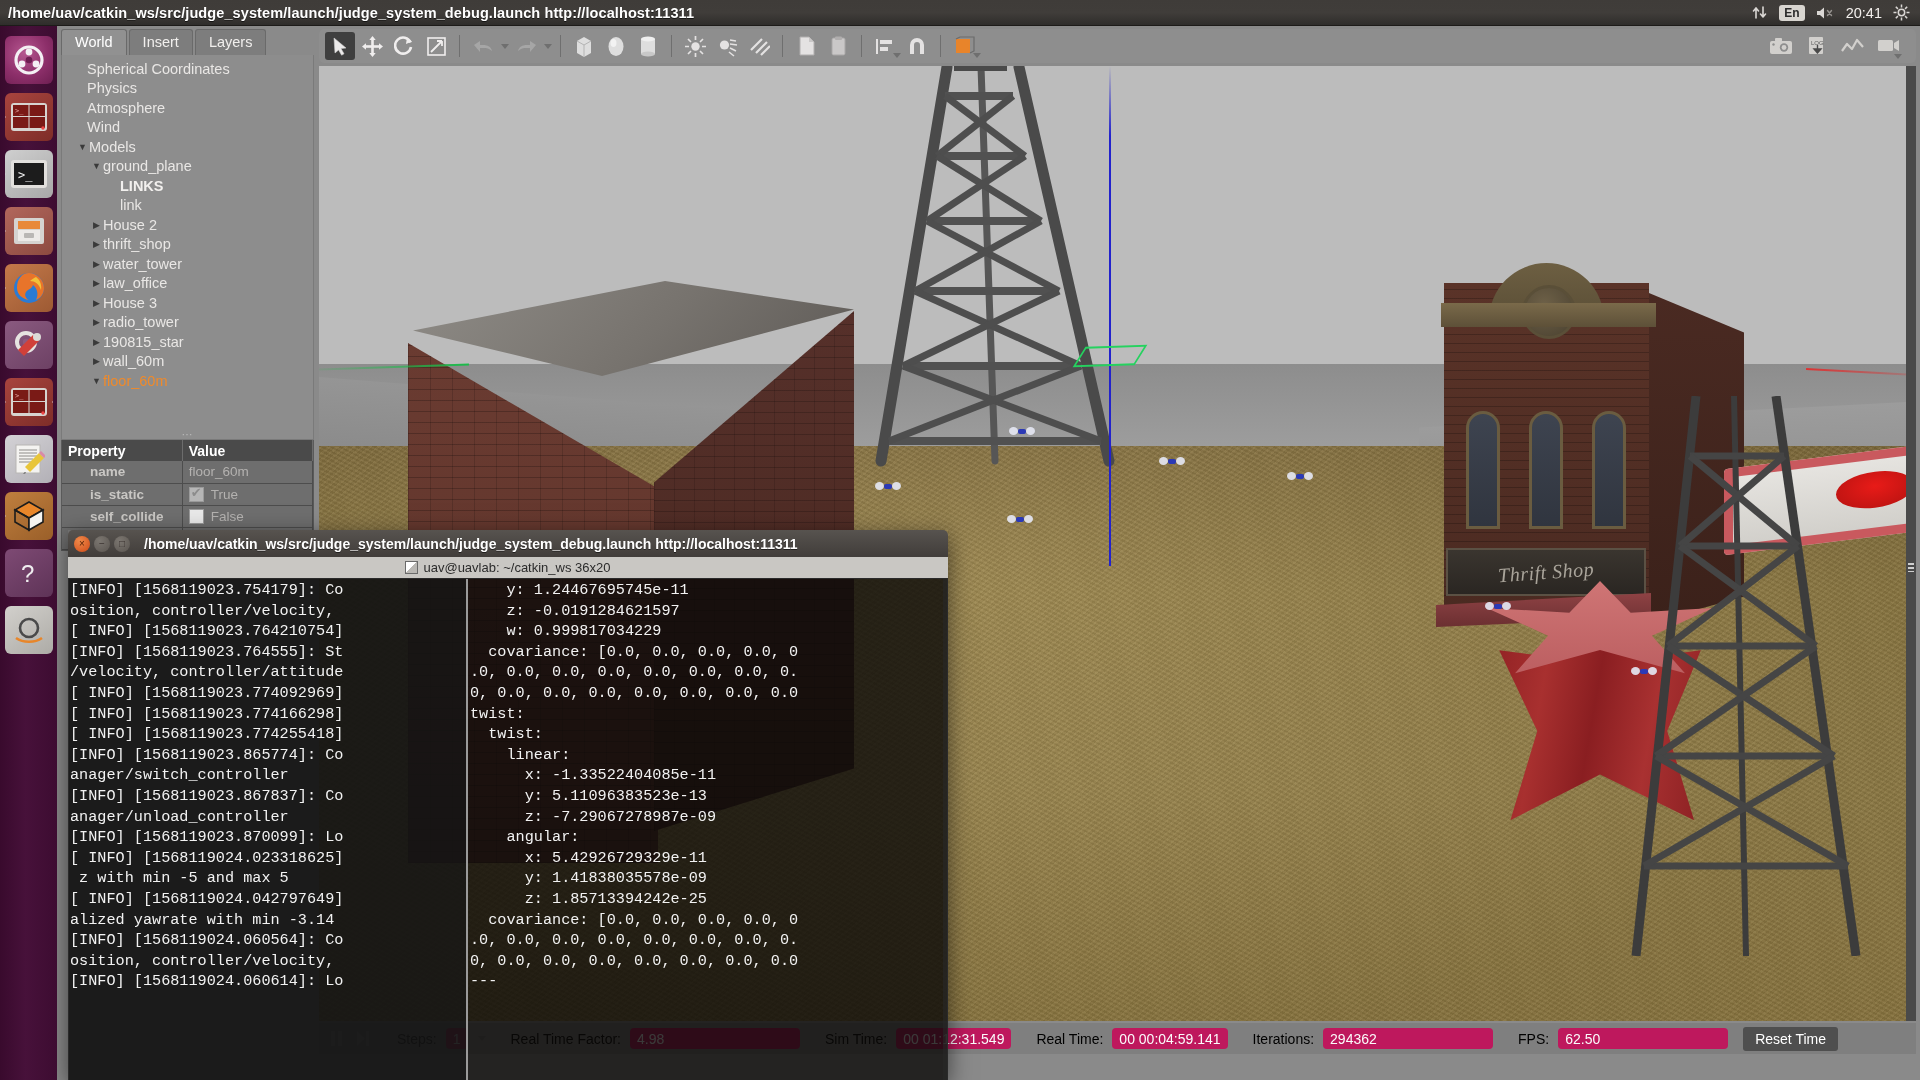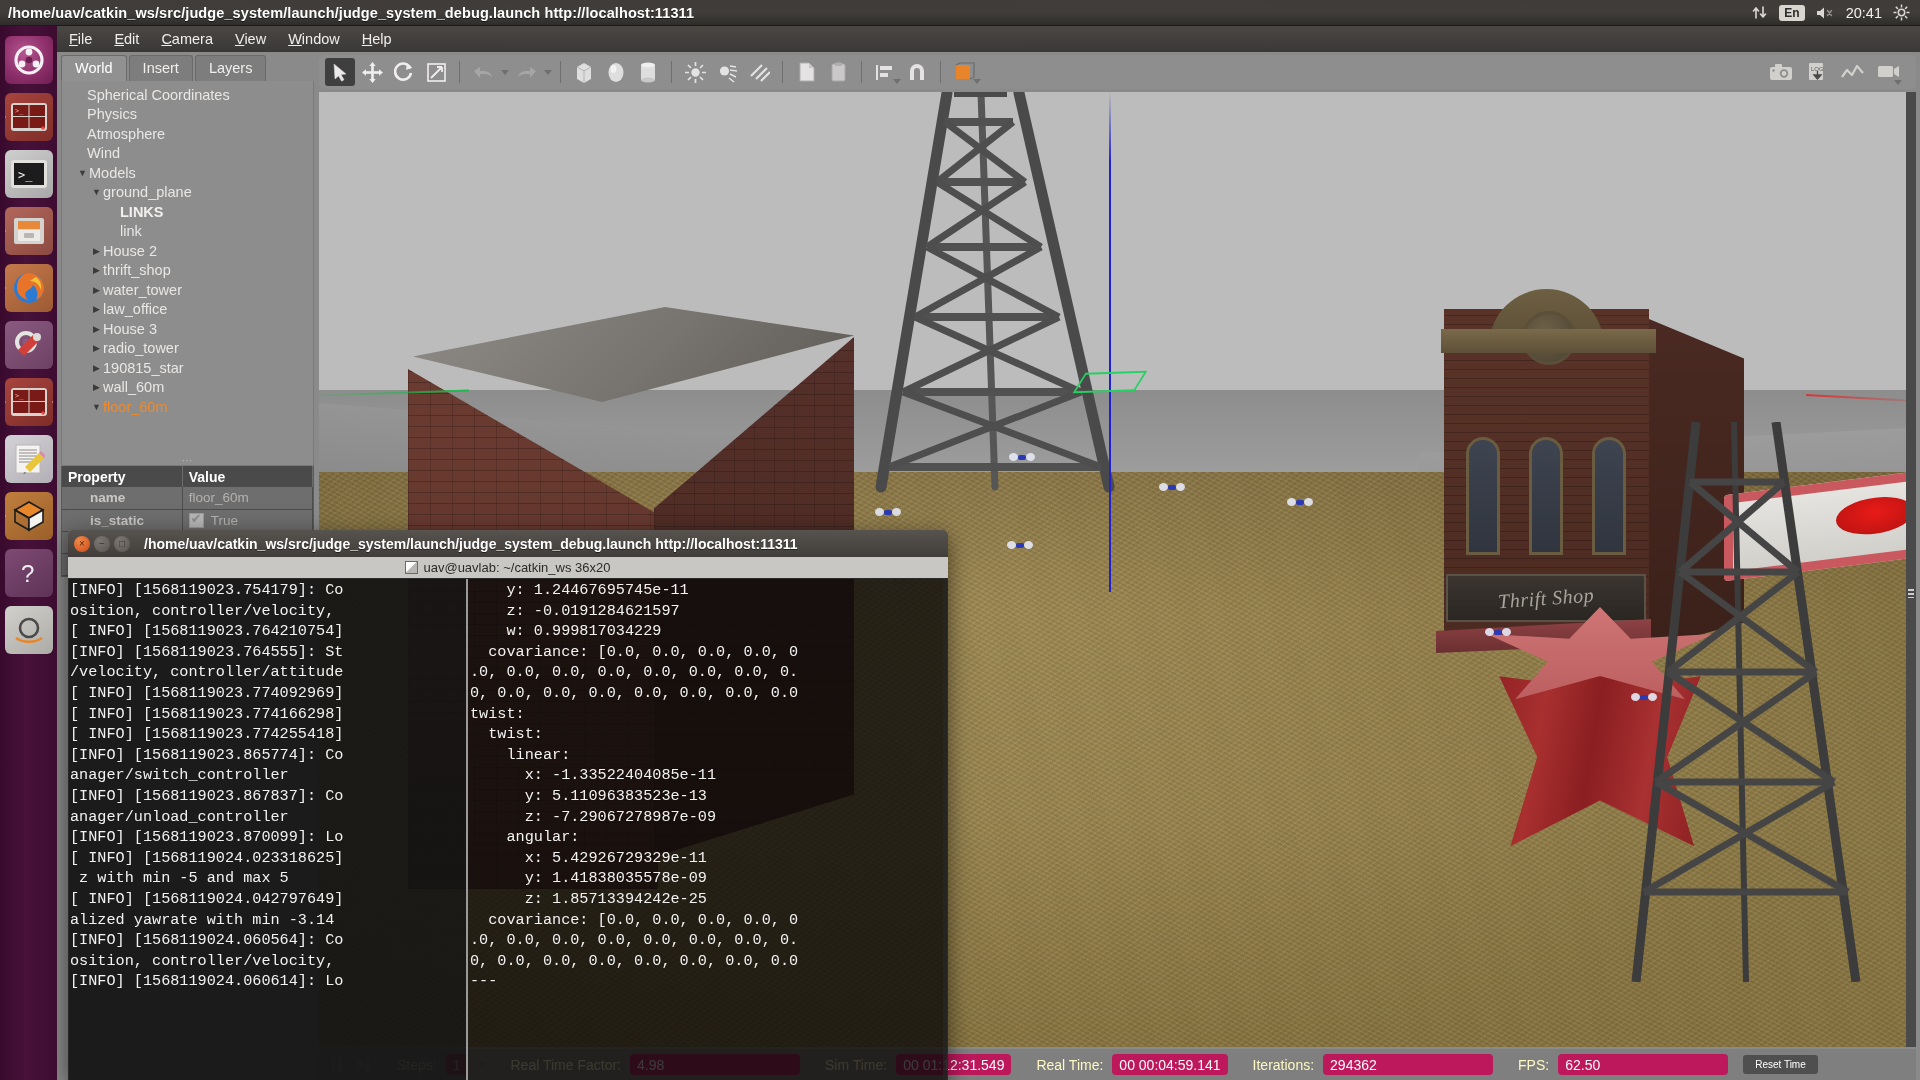--- a/index.html
+++ b/index.html
@@ -347,29 +347,29 @@
     background: repeating-linear-gradient(to bottom,#cfcfcf 0 2px, transparent 2px 4px);
     display: block;
   }
 
   
   #gz-status {
     position: absolute; left: 262px; right: 4px; bottom: 0px; height: 31px;
     background: #7f7f7f; display: flex; align-items: center;
     padding: 0 8px; gap: 9px; font-size: 14px; color: #f0eeec;
   }
-  .st-lbl { color: #fef9c3; white-space: nowrap; margin-left: 16px; }
+  .st-lbl { color: #000000; white-space: nowrap; margin-left: 16px; }
   .st-field {
     background: #be185d; border-radius: 4px; padding: 2px 7px; height: 21px;
     display: flex; align-items: center; color: #fbfbfb; white-space: nowrap;
   }
   .st-field.wide { min-width: 170px; }
   #reset-time {
     margin-left: 6px; background: #4f4f4f; color: #ffffff;
-    border-radius: 3px; padding: 4px 12px; font-size: 10px; white-space: nowrap;
+    border-radius: 3px; padding: 4px 12px; font-size: 14px; white-space: nowrap;
   }
   .pp-btn { width: 18px; height: 20px; display:flex; align-items:center; justify-content:center; }
 
   
   #term {
     position: absolute; left: 68px; top: 530px; width: 880px; height: 550px;
     z-index: 40; box-shadow: 0 6px 22px rgba(0,0,0,.55);
   }
   #term-title {
     height: 27px; background: linear-gradient(to bottom,#57534f,#413d3a);
@@ -545,28 +545,20 @@
     <div class="lnch ico-amazon">
       <svg width="32" height="30" viewBox="0 0 32 30">
           <circle cx="16" cy="13" r="9" fill="none" stroke="#4a4a4a" stroke-width="2.6"></circle>
           <path d="M3 23c7 5 19 5 26 0" stroke="#e8862a" stroke-width="2.6" fill="none"></path>
         </svg>
     </div>
   </div>
 
   <div id="gazebo">
 
-    <div id="gz-menu">
-      <div class="mi"><u>F</u><span>ile</span></div>
-      <div class="mi"><u>E</u>dit</div>
-      <div class="mi"><u>C</u>amera</div>
-      <div class="mi"><u>V</u>iew</div>
-      <div class="mi"><u>W</u>indow</div>
-      <div class="mi"><u>H</u>elp</div>
-    </div>
 
     <div id="gz-body">
 
       <div id="gz-left">
         <div id="gz-tabs">
           <div class="gztab active">World</div>
           <div class="gztab">Insert</div>
           <div class="gztab">Layers</div>
         </div>
 

